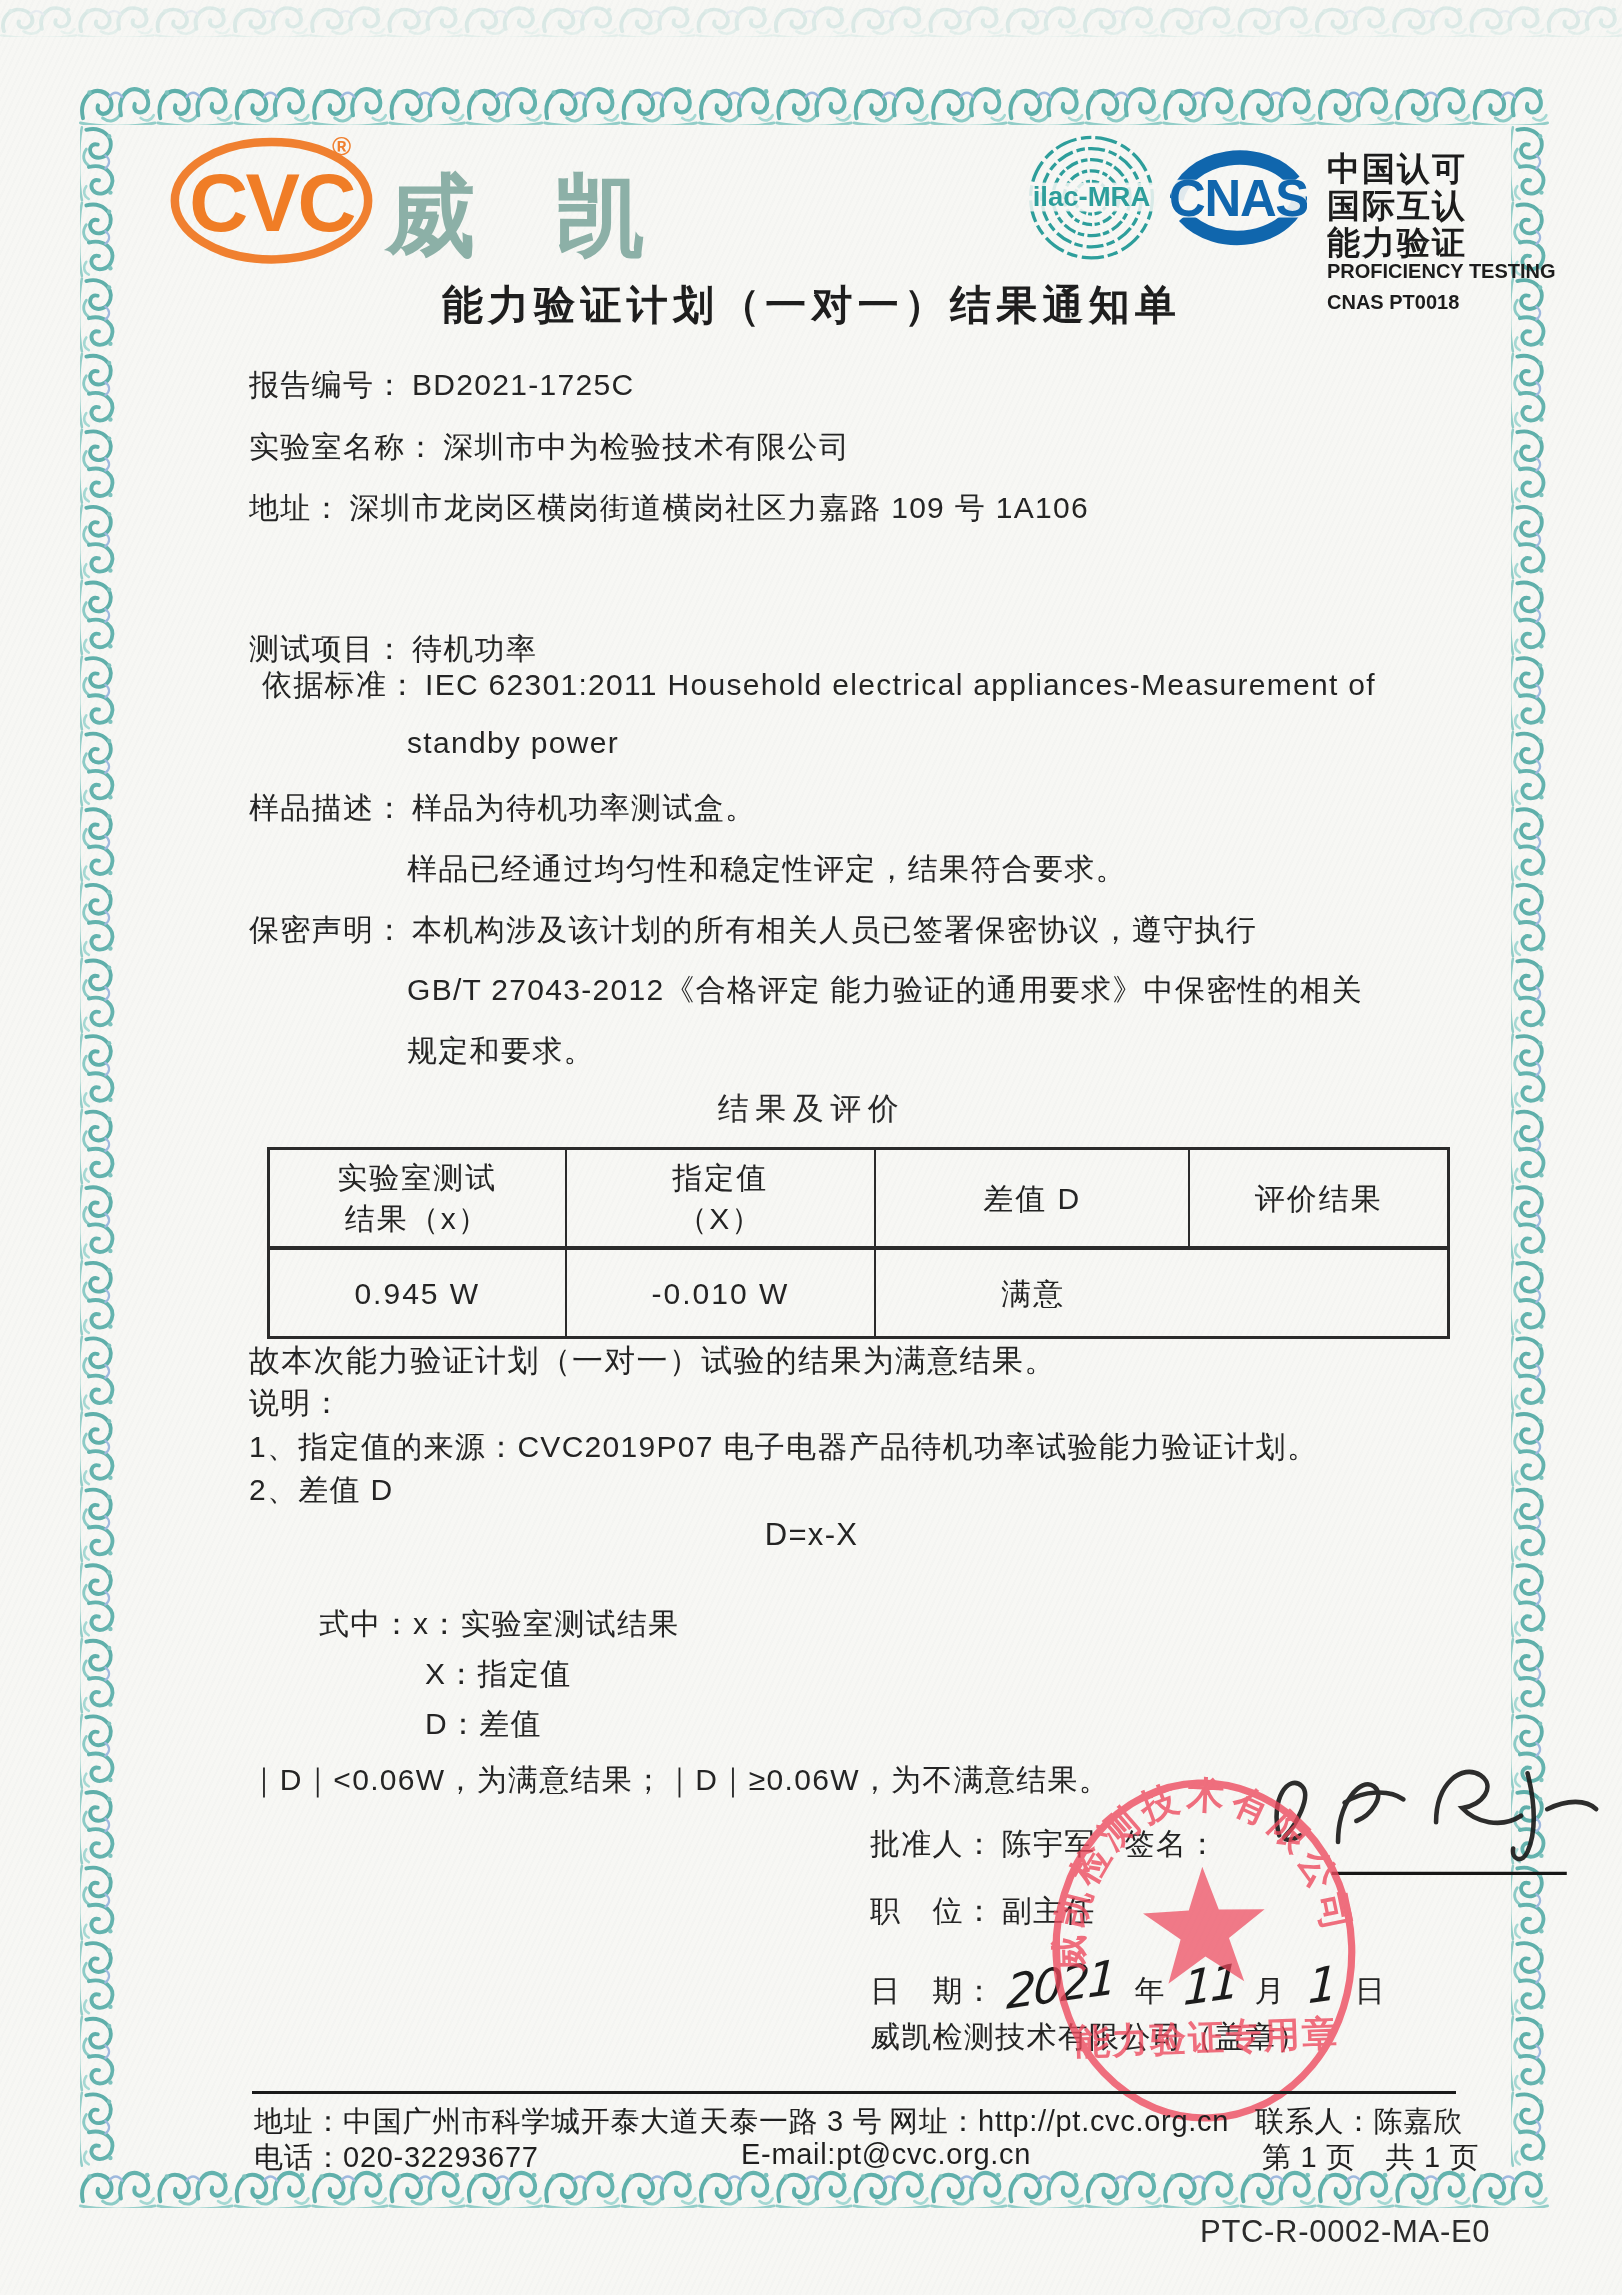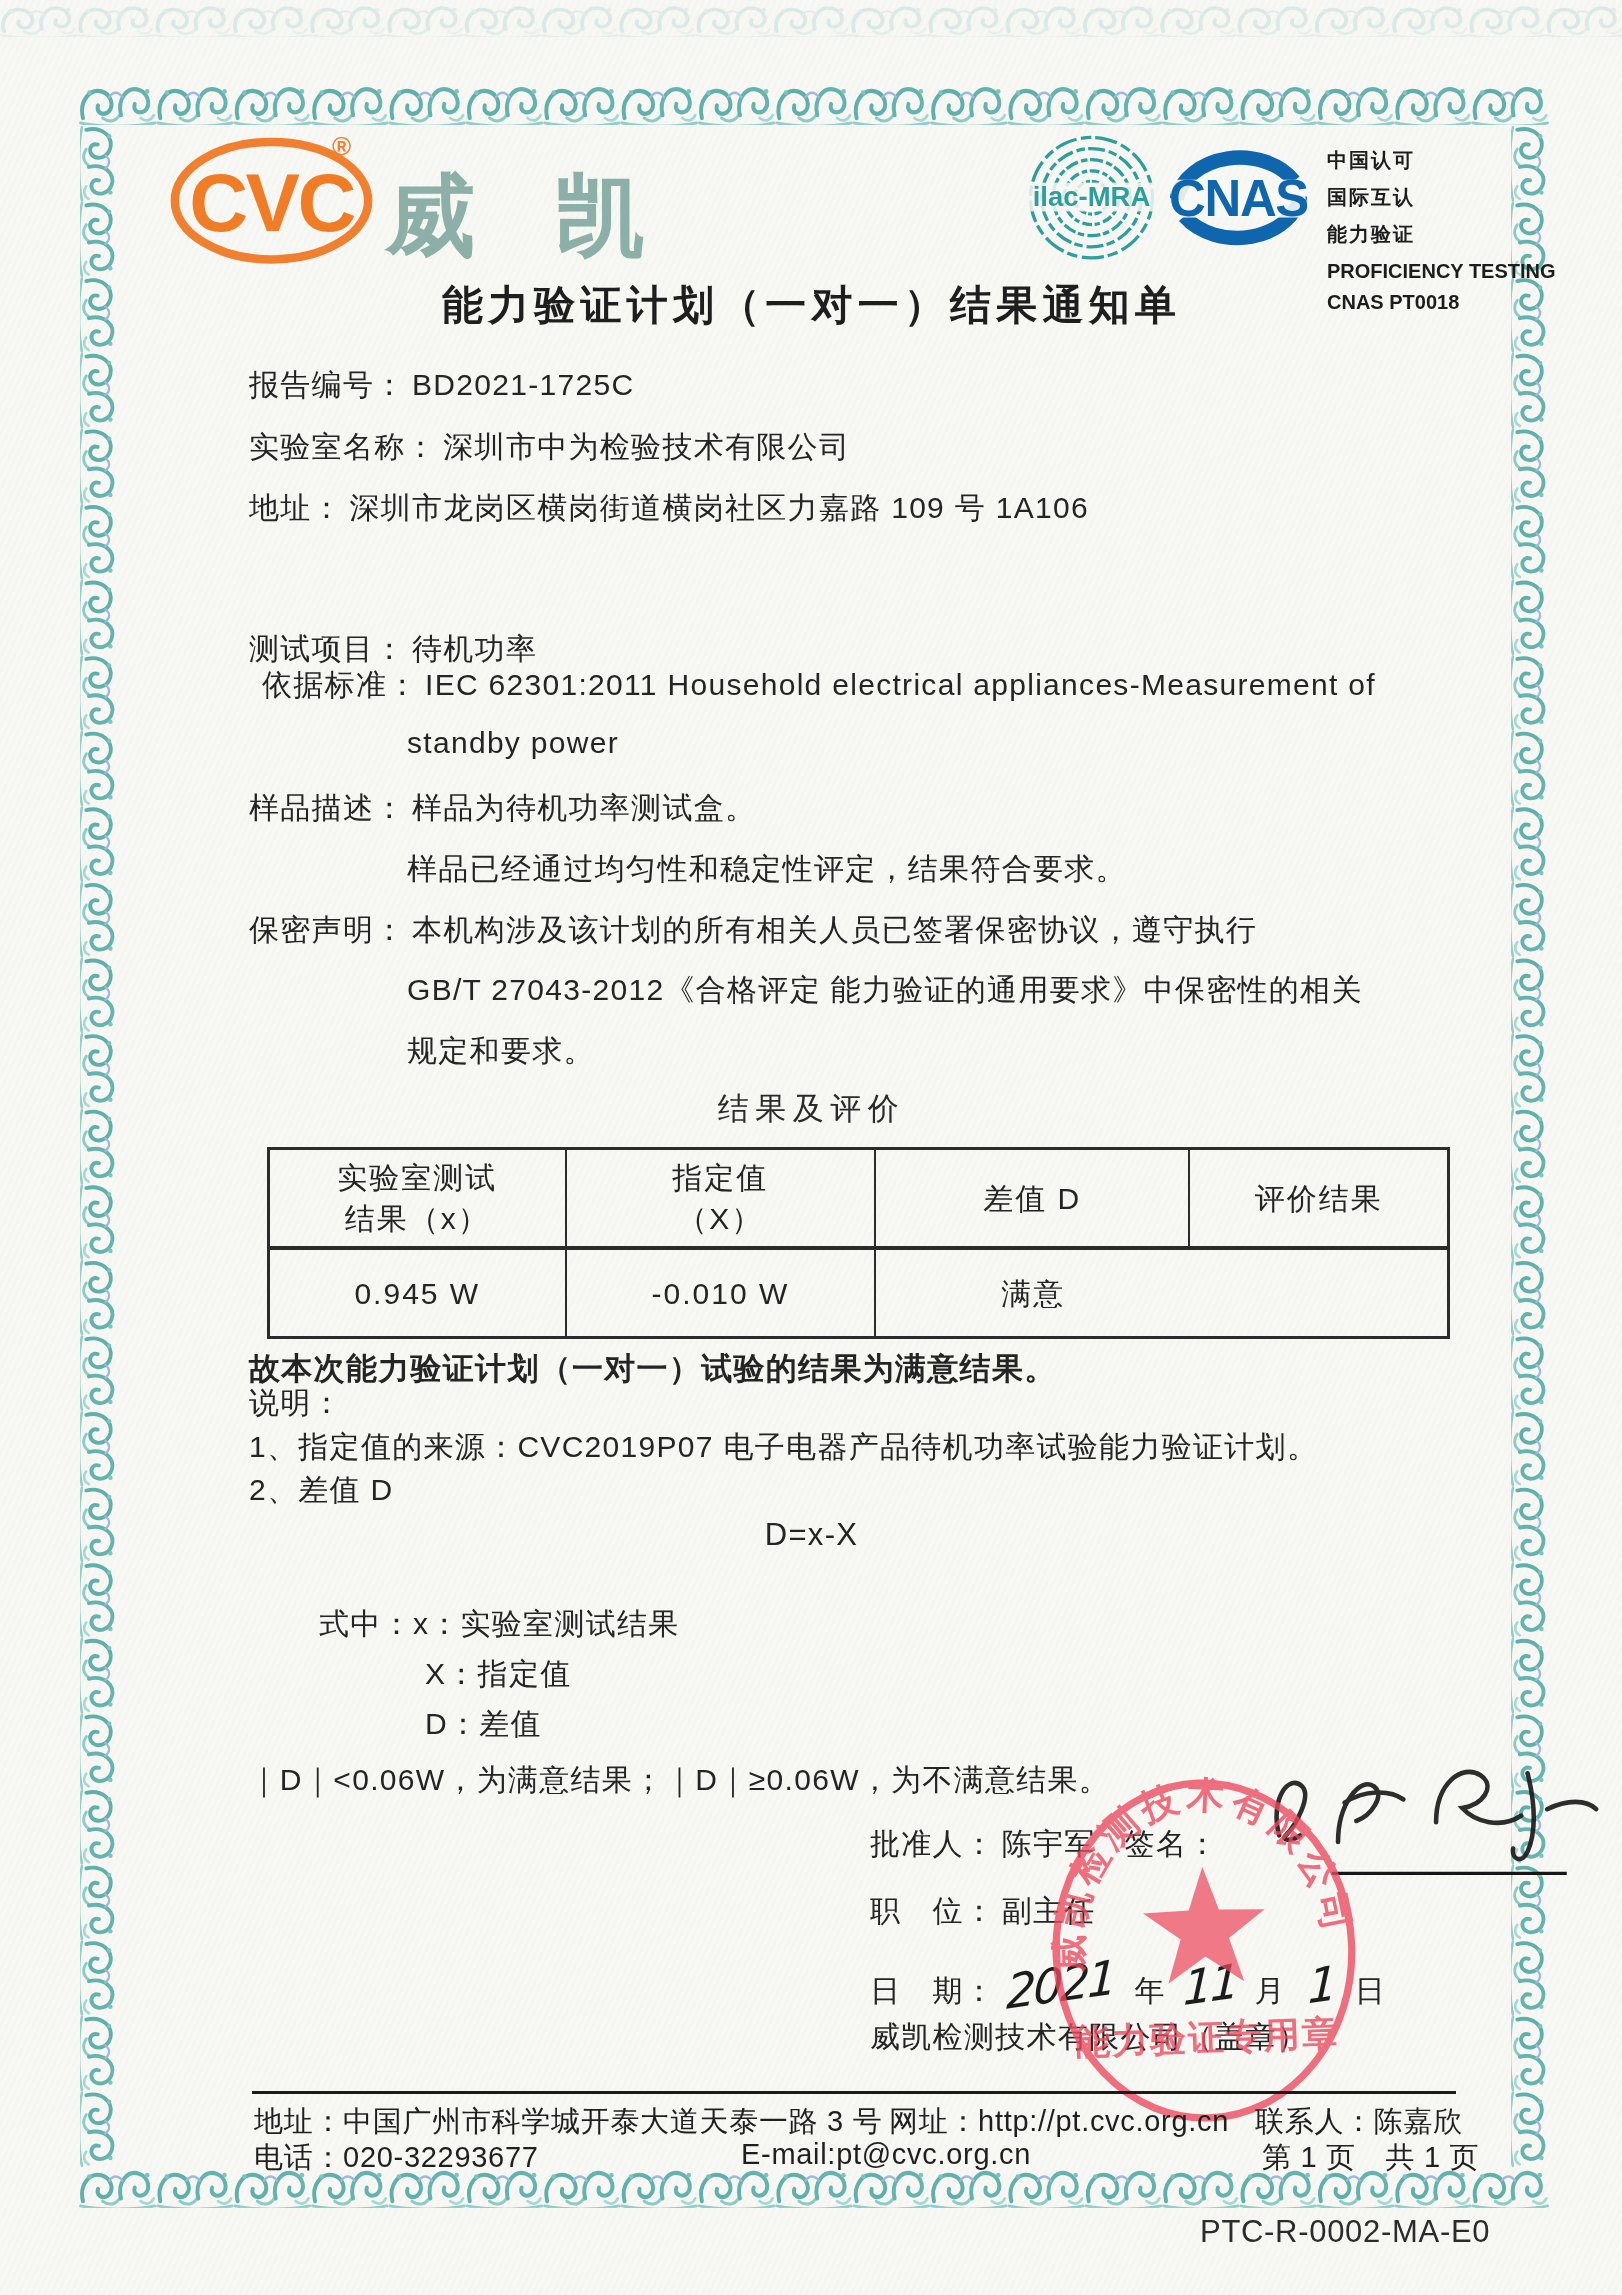--- a/index.html
+++ b/index.html
@@ -4,30 +4,30 @@
 <style>
   html,body{margin:0;padding:0;background:#e8e8e8;}
   .page{
     position:relative;width:1623px;height:2295px;overflow:hidden;
     background:#f7f7f4;
     background-image:repeating-linear-gradient(115deg, rgba(120,140,150,.025) 0 2px, transparent 2px 5.9px);
     font-family:"Liberation Sans","DejaVu Sans",sans-serif;color:#242424;
   }
   .line{position:absolute;font-size:30px;letter-spacing:1.3px;white-space:nowrap;color:#242424;}
   .center{left:0;width:100%;text-align:center;}
-  .bold{font-weight:bold;margin-top:8px;}
+  .bold{font-weight:normal;}
   .vspan{margin-left:6.5px;}
   .ornament{position:absolute;display:block;}
   .vstrip{transform:rotate(90deg);transform-origin:0 0;}
   .title{position:absolute;top:278px;left:0;width:100%;text-align:center;font-size:41px;font-weight:bold;letter-spacing:5.2px;color:#1e1e1e;}
   .heading{position:absolute;font-size:31px;letter-spacing:6.5px;color:#2a2a2a;}
   .weikai{position:absolute;left:385px;top:156px;font-size:90px;font-weight:bold;letter-spacing:27.5px;color:#8cb0a7;}
   .reg{position:absolute;left:332px;top:131px;font-size:26px;color:#f08030;font-weight:bold;}
   .accr{position:absolute;left:1327px;font-weight:bold;color:#1c1c1c;white-space:nowrap;}
-  .accr.cn{font-size:20px;letter-spacing:2px;text-align:center;}
+  .accr.cn{font-size:33px;letter-spacing:2px;text-align:center;}
   .accr.en{font-size:20px;letter-spacing:0;}
   
   .rtable{position:absolute;left:267px;top:1147px;width:1177px;border:3.3px solid #2b2b2b;}
   .rrow{display:grid;grid-template-columns:25.2% 26.3% 26.7% 21.8%;}
   .rrow.hdr{height:96px;border-bottom:4.6px solid #2b2b2b;}
   .rrow.val{height:86px;}
   .cell{display:flex;flex-direction:column;align-items:center;justify-content:center;font-size:30px;letter-spacing:2px;border-right:2.6px solid #2b2b2b;line-height:41px;}
   .cell.last{border-right:none;}
   
   .hw{display:inline-block;font-family:"DejaVu Sans",sans-serif;font-style:italic;font-size:47px;letter-spacing:-2.6px;color:#1c1c1c;transform:rotate(-8deg) skewX(-10deg);}

